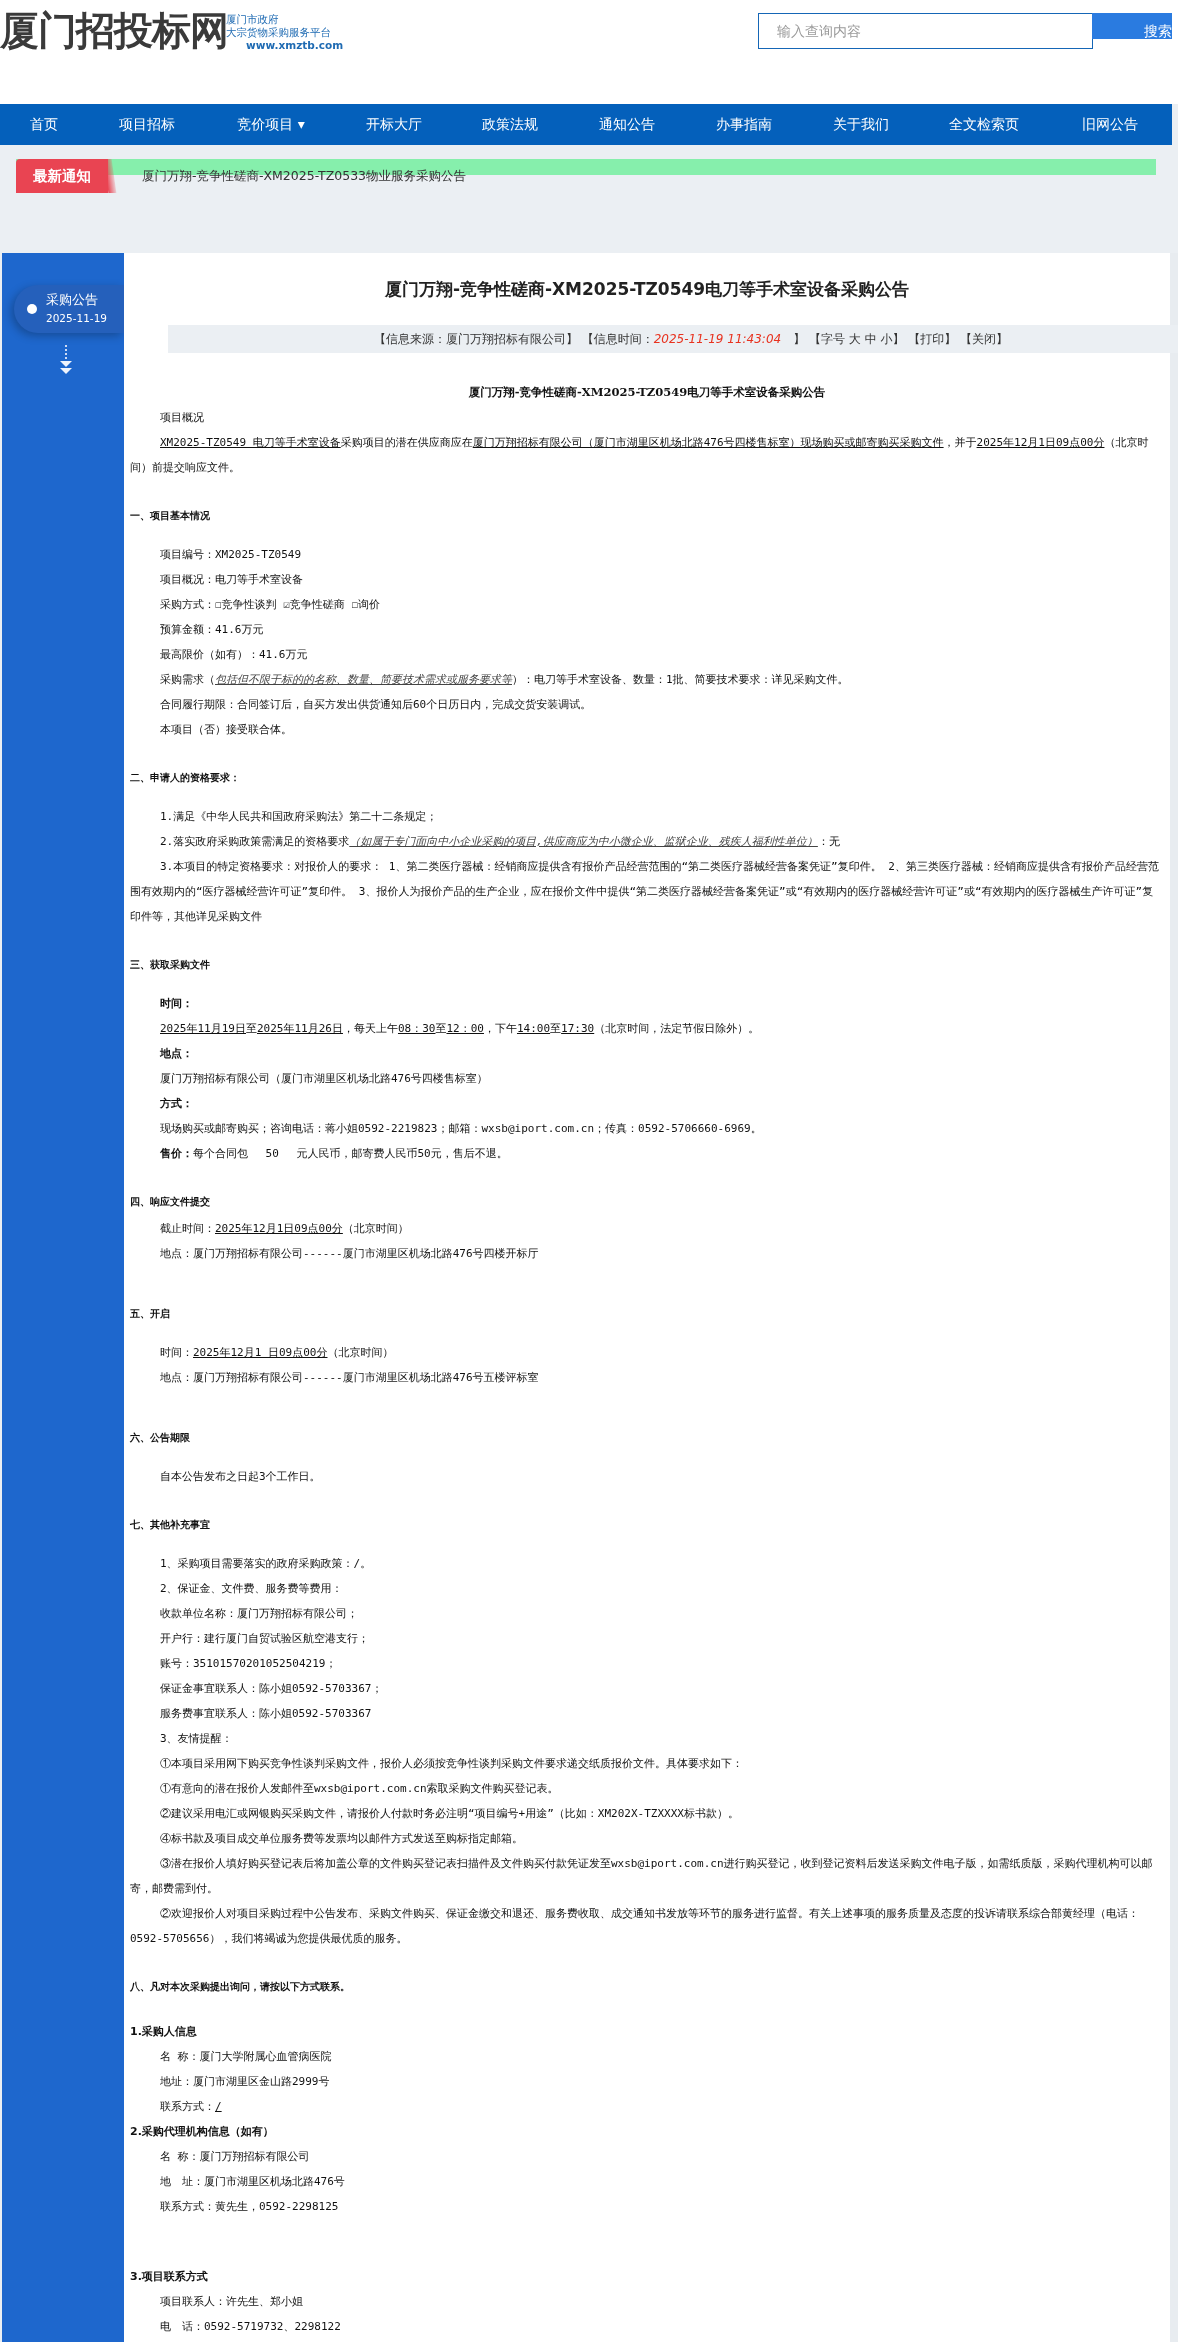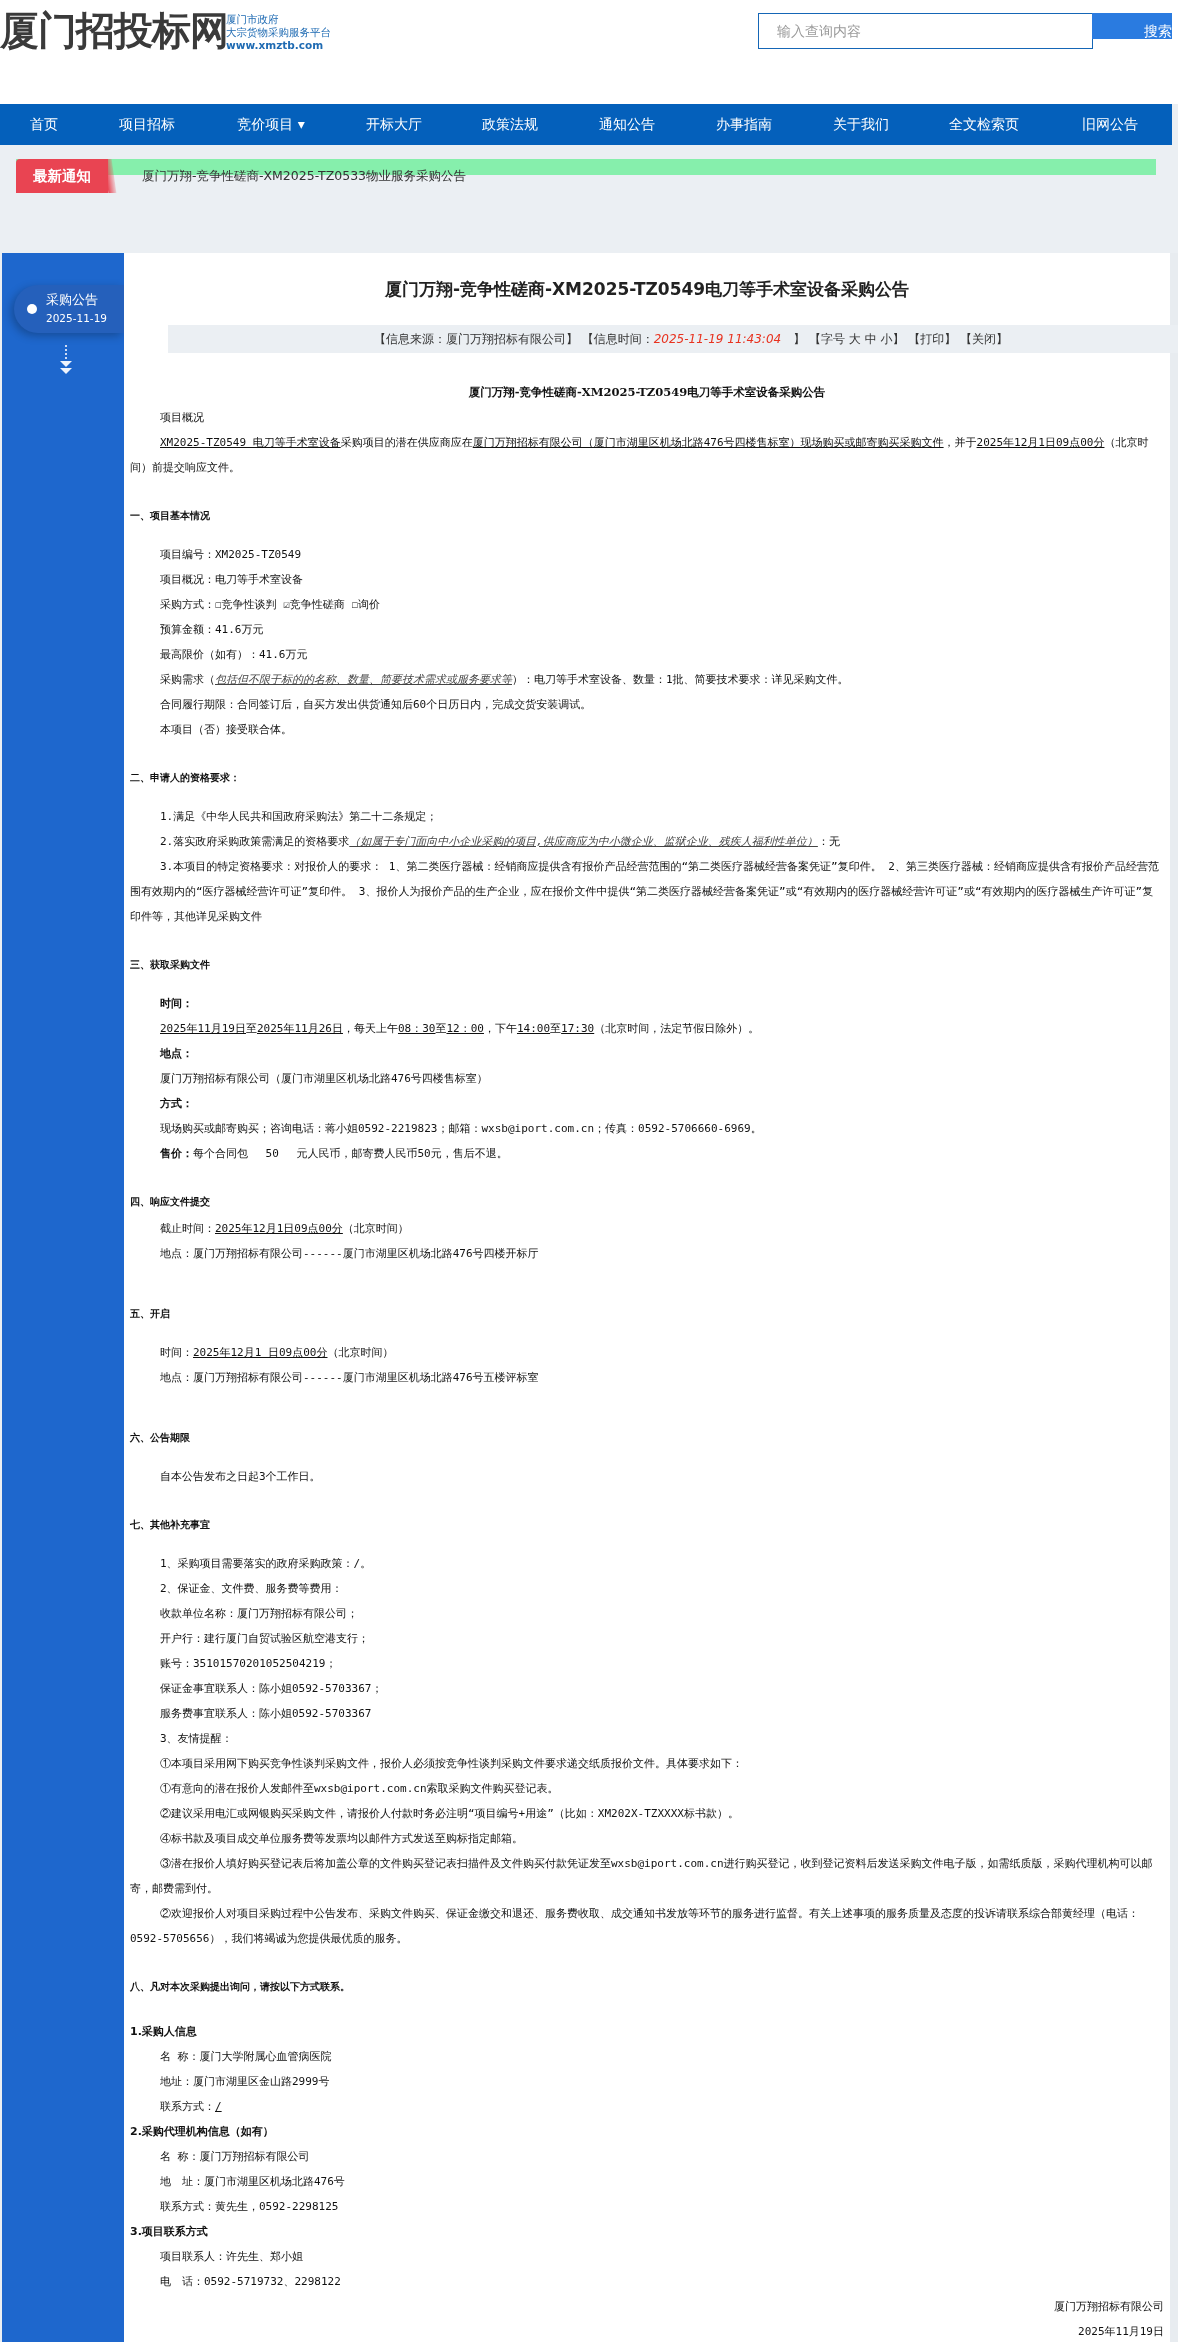--- a/index.html
+++ b/index.html
@@ -40,21 +40,21 @@
 .right{text-align:right;}
 </style>
 </head>
 <body>
 
 <div class="header">
   <div class="logo-main">厦门招投标网</div>
   <div class="logo-sub">
     <div>厦门市政府</div>
     <div>大宗货物采购服务平台</div>
-    <div style="font-weight:bold;">www.xmztb.com</div>
+    <div style="font-weight:bold;padding-left:20px;">www.xmztb.com</div>
   </div>
   <div class="search-box">
     <input class="search-input" type="text" placeholder="输入查询内容" style="">
   </div>
   <div class="search-btn">搜索</div>
 </div>
 
 <div class="nav" id="nav">
     <div class="nav-item" style="width: 88px;">首页</div>
     <div class="nav-item" style="width: 118px;">项目招标</div>
@@ -171,20 +171,20 @@
     <h3 style="margin-top:23px;line-height:25px;">八、凡对本次采购提出询问，请按以下方式联系。</h3>
     <div style="margin-top:20px;">
       <p class="b" style="font-family:'DejaVu Sans',sans-serif;">1.采购人信息</p>
       <p class="ind">名 称：厦门大学附属心血管病医院</p>
       <p class="ind">地址：厦门市湖里区金山路2999号</p>
       <p class="ind"><span>联系方式：</span><span class="u">/</span></p>
       <p class="b" style="font-family:'DejaVu Sans',sans-serif;">2.采购代理机构信息（如有）</p>
       <p class="ind">名 称：厦门万翔招标有限公司</p>
       <p class="ind">地　址：厦门市湖里区机场北路476号</p>
       <p class="ind">联系方式：黄先生，0592-2298125</p>
-      <p class="b" style="font-family:'DejaVu Sans',sans-serif;">3.项目联系方式</p>
+      <p class="b" style="font-family:'DejaVu Sans',sans-serif;margin-top:45px;">3.项目联系方式</p>
       <p class="ind">项目联系人：许先生、郑小姐</p>
       <p class="ind">电　话：0592-5719732、2298122</p>
       <p class="right">厦门万翔招标有限公司</p>
       <p class="right">2025年11月19日</p>
     </div>
   </div>
 </div>
 
 </body></html>

